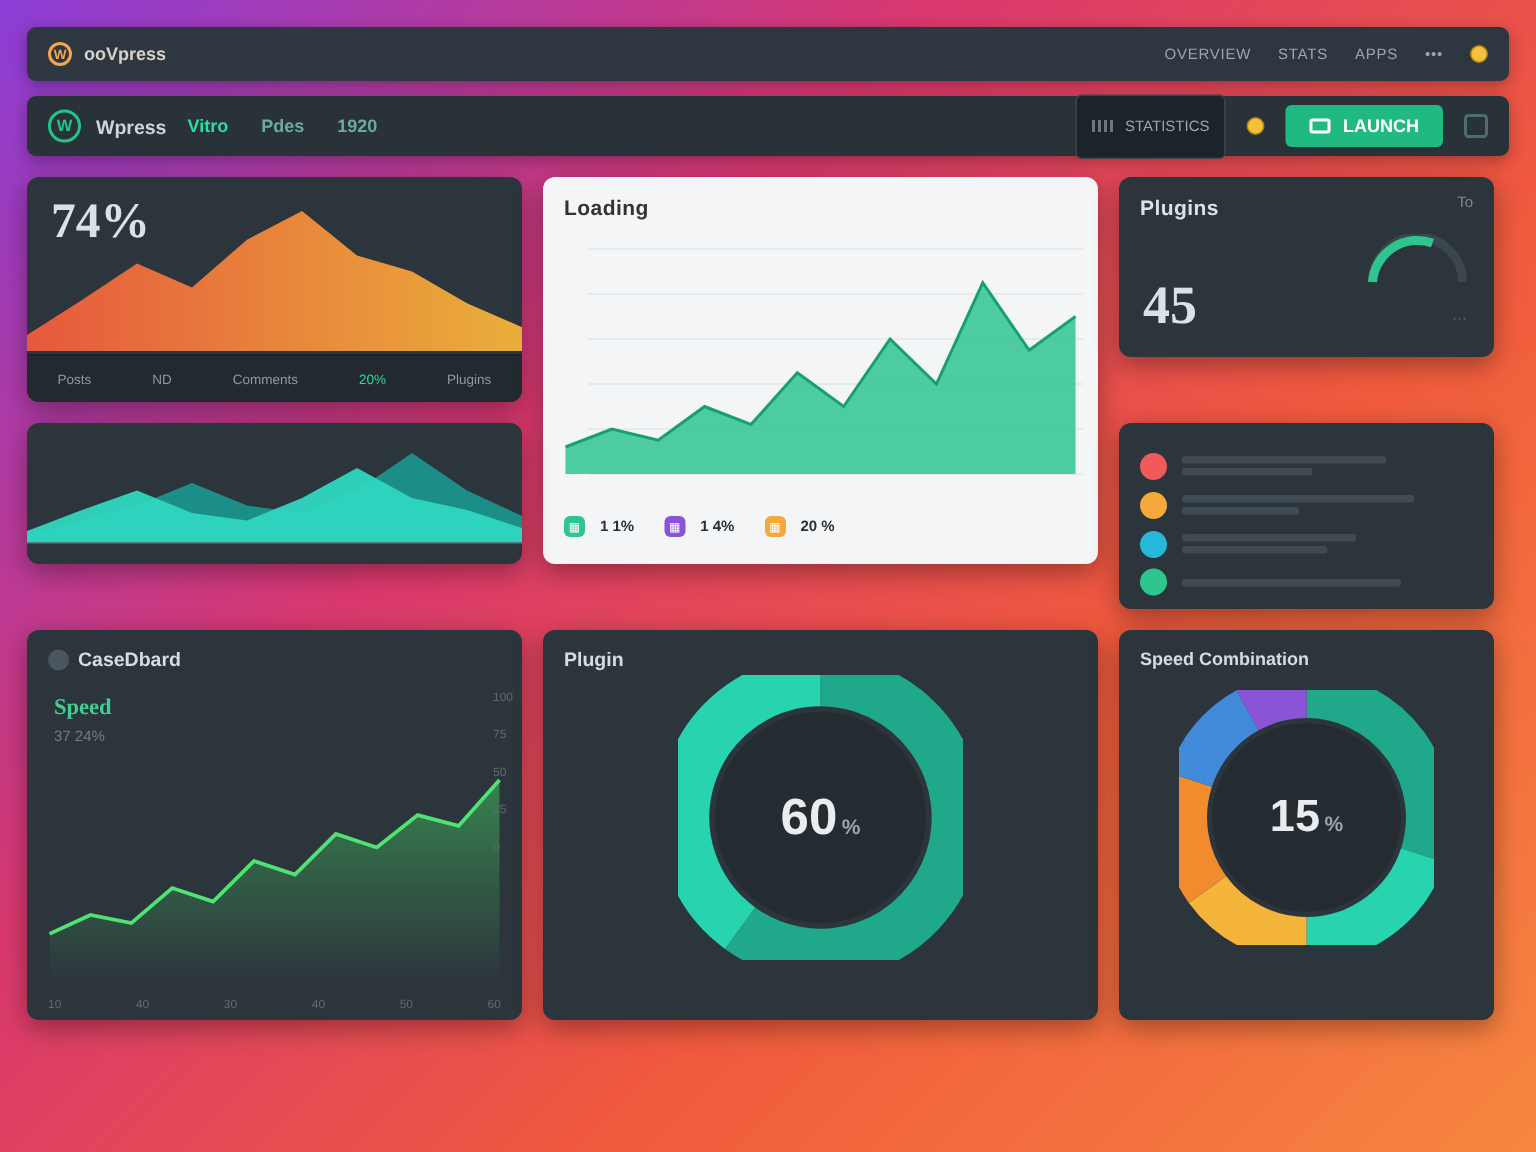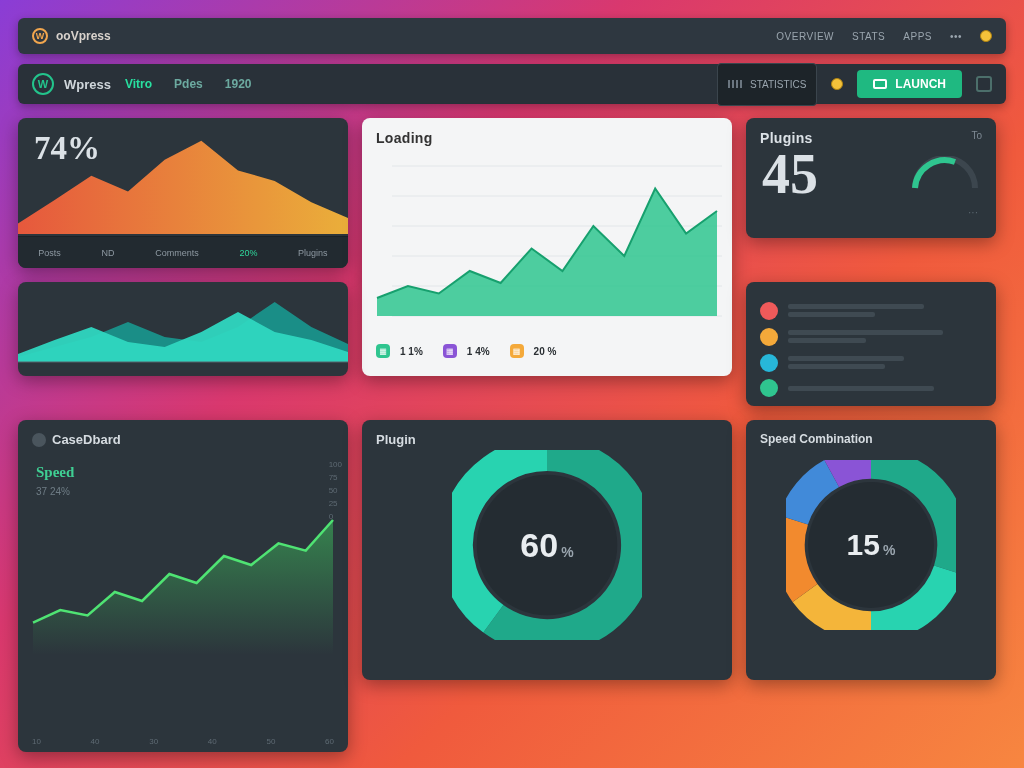--- a/index.html
+++ b/index.html
@@ -28,21 +28,21 @@
   .cta .ic{width:14px;height:10px;border:2px solid #fff;border-radius:2px;}
   .endicon{margin-left:14px;width:16px;height:16px;border:2px solid #6fae9e;border-radius:3px;opacity:.5;}
 
   .grid { display:grid; grid-template-columns: 330px 370px 250px; grid-auto-rows:auto; gap:14px; }
   .card { background:#2c353c; border-radius:8px; box-shadow:0 5px 18px rgba(0,0,0,.35); color:#dbe1e6; position:relative; overflow:hidden; }
   .card.light{ background:#f4f5f6; color:#333; }
 
   
   .cA1{height:150px;} .cB1{height:258px; grid-row:span 2;} .cC1{height:120px;}
   .cA2{height:94px;} .cC2{height:124px;}
-  .cA3{height:332px;} .cB3{height:260px;} .cC3{height:260px;}
+  .cA3{height:260px;} .cB3{height:260px;} .cC3{height:260px;}
 
   .card h3{font-size:14px;font-weight:600;letter-spacing:.3px;}
   .headrow{display:flex;justify-content:space-between;align-items:flex-start;padding:12px 14px 0;}
 
   .big{font-family:Georgia,serif;font-size:33px;font-weight:bold;}
   .subbar{position:absolute;bottom:0;left:0;right:0;height:32px;background:#222a30;display:flex;align-items:center;justify-content:space-around;font-size:9px;color:#8e99a2;border-top:1px solid #1b2227;}
   .subbar .on{color:#2fd79c;}
 
   
   svg{display:block;}
@@ -61,21 +61,21 @@
   .donut-wrap{display:flex;align-items:center;justify-content:center;height:190px;position:relative;}
   .donut-label{position:absolute;font-family:Georgia,serif;font-size:34px;font-weight:bold;color:#e9edf0;display:flex;align-items:baseline;}
   .donut-label small{font-size:14px;margin-left:3px;color:#9aa5ae;}
 
   .cardtitle{position:absolute;top:12px;left:14px;font-size:13px;font-weight:600;color:#d6dce1;display:flex;align-items:center;gap:6px;}
   .cardtitle .ic{width:14px;height:14px;border-radius:50%;background:#4a555d;}
 
   .speed-lbl{position:absolute;top:44px;left:18px;color:#3fcf93;font-size:15px;font-weight:600;font-family:Liberation Serif, serif;}
   .speed-sub{position:absolute;top:66px;left:18px;color:#6f7d86;font-size:10px;}
 
-  .yticks{position:absolute;right:6px;top:40px;display:flex;flex-direction:column;gap:4px;font-size:8px;color:#5e6a73;}
+  .yticks{position:absolute;right:6px;top:40px;display:flex;flex-direction:column;gap:16px;font-size:8px;color:#5e6a73;}
   .xticks{position:absolute;bottom:6px;left:14px;right:14px;display:flex;justify-content:space-between;font-size:8px;color:#5e6a73;}
 </style>
 </head>
 <body>
 
 <div class="bar topbar1">
   <span class="brand-icon">W</span>
   <span style="font-weight:600;color:#d8d2cc">ooVpress</span>
   <div class="tnav">
     <span>OVERVIEW</span>
@@ -162,21 +162,21 @@
 
   <div class="card cC1">
     <div class="headrow">
       <h3>Plugins</h3>
       <span style="font-size:10px;color:#7e8993">To</span>
     </div>
     <svg width="70" height="36" viewBox="0 0 70 36" style="position:absolute;right:16px;top:38px">
       <path d="M5 32 A30 30 0 0 1 65 32" fill="none" stroke="#3c464e" stroke-width="6"></path>
       <path d="M5 32 A30 30 0 0 1 45 6" fill="none" stroke="#2fc58f" stroke-width="6"></path>
     </svg>
-    <div class="big" style="position:absolute;left:16px;bottom:32px;font-size:56px">45</div>
+    <div class="big" style="position:absolute;left:16px;bottom:14px;font-size:36px">45</div>
     <span style="position:absolute;right:18px;bottom:20px;color:#5e6a73;font-size:10px">···</span>
   </div>
 
   <div class="card cA2">
     <svg viewBox="0 0 330 94" width="330" height="94" preserveAspectRatio="none">
       <path id="p-teal-back" fill="#18988f" opacity=".9" d="M0 80 L0 75 L36.666666666666664 65 L73.33333333333333 55 L110 40 L146.66666666666666 55 L183.33333333333331 60 L220 45 L256.66666666666663 20 L293.3333333333333 45 L330 62 L330 80 Z"></path>
       <path id="p-teal-front" fill="#2fd7c0" opacity=".95" d="M0 80 L0 72 L36.666666666666664 58 L73.33333333333333 45 L110 60 L146.66666666666666 65 L183.33333333333331 50 L220 30 L256.66666666666663 50 L293.3333333333333 58 L330 70 L330 80 Z"></path>
       <line x1="0" y1="80" x2="330" y2="80" stroke="#55626b" stroke-width="1"></line>
     </svg>
   </div>

